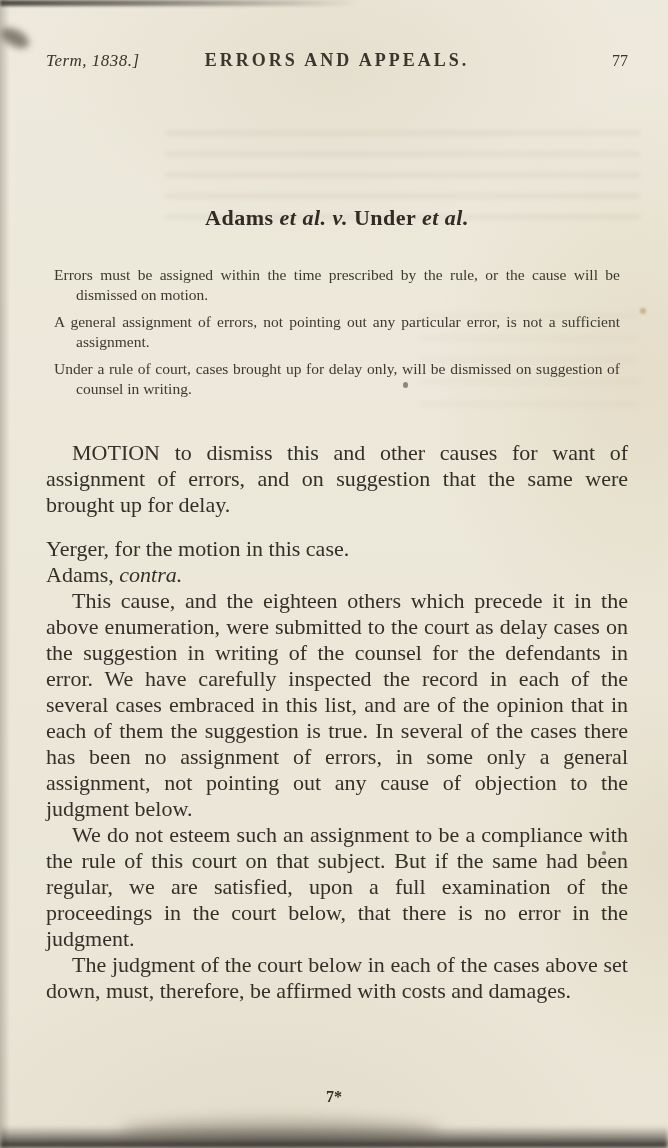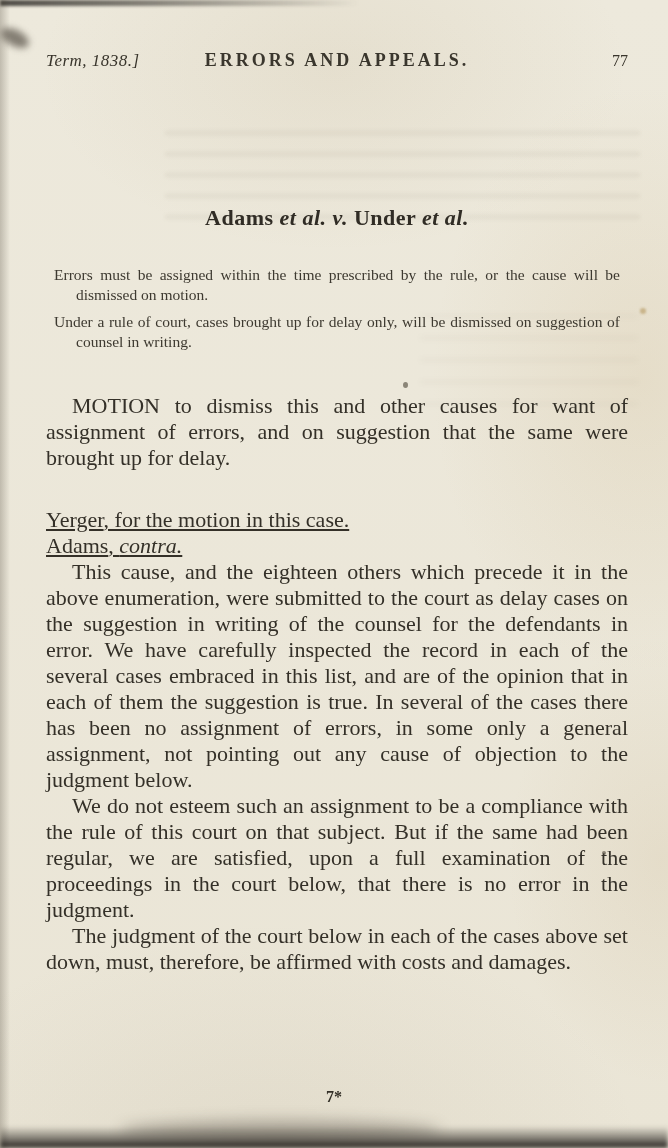--- a/index.html
+++ b/index.html
@@ -62,21 +62,21 @@
   
   .body-text {
     margin-top: 42px;
     font-size: 22px;
     line-height: 26px;
     text-align: justify;
     color: #343028;
   }
   .body-text p { margin: 0; }
   .indent { text-indent: 26px; }
-  .counsel { margin-top: 36px; text-decoration: underline; }
+  .counsel { margin-top: 18px; }
   .attribution { margin-top: 30px; }
   .it  { font-style: italic; }
   .sc  { font-variant: small-caps; letter-spacing: 0.5px; }
   
   .sheet-signature {
     position: absolute;
     bottom: 42px;
     left: 0;
     width: 100%;
     text-align: center;
@@ -146,20 +146,21 @@
       <span class="header-center">ERRORS AND APPEALS.</span>
       <span class="header-right">77</span>
     </div>
 
     <div class="case-title">
       <span>Adams </span><span class="it">et al.</span><span class="it"> v. </span><span>Under </span><span class="it">et al.</span>
     </div>
 
     <div class="headnotes">
       <p>Errors must be assigned within the time prescribed by the rule, or the cause will be dismissed on motion.</p>
+      <p>A general assignment of errors, not pointing out any particular error, is not a sufficient assignment.</p>
       <p>Under a rule of court, cases brought up for delay only, will be dismissed on suggestion of counsel in writing.</p>
     </div>
 
     <div class="body-text">
 
       <p class="indent">MOTION to dismiss this and other causes for want of assignment of errors, and on suggestion that the same were brought up for delay.</p>
 
       <div class="counsel">
         <p><span>Yerger</span><span>, for the motion in this case.</span></p>
         <p><span>Adams</span><span>, </span><span class="it">contra.</span></p>

